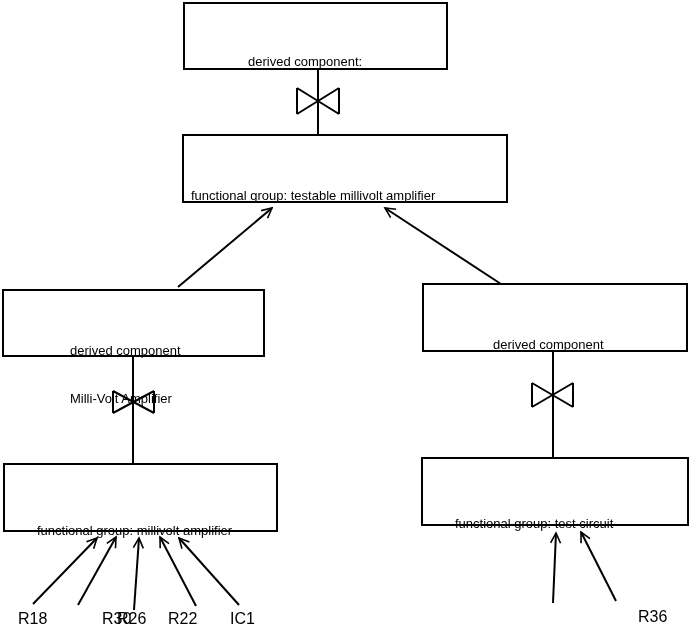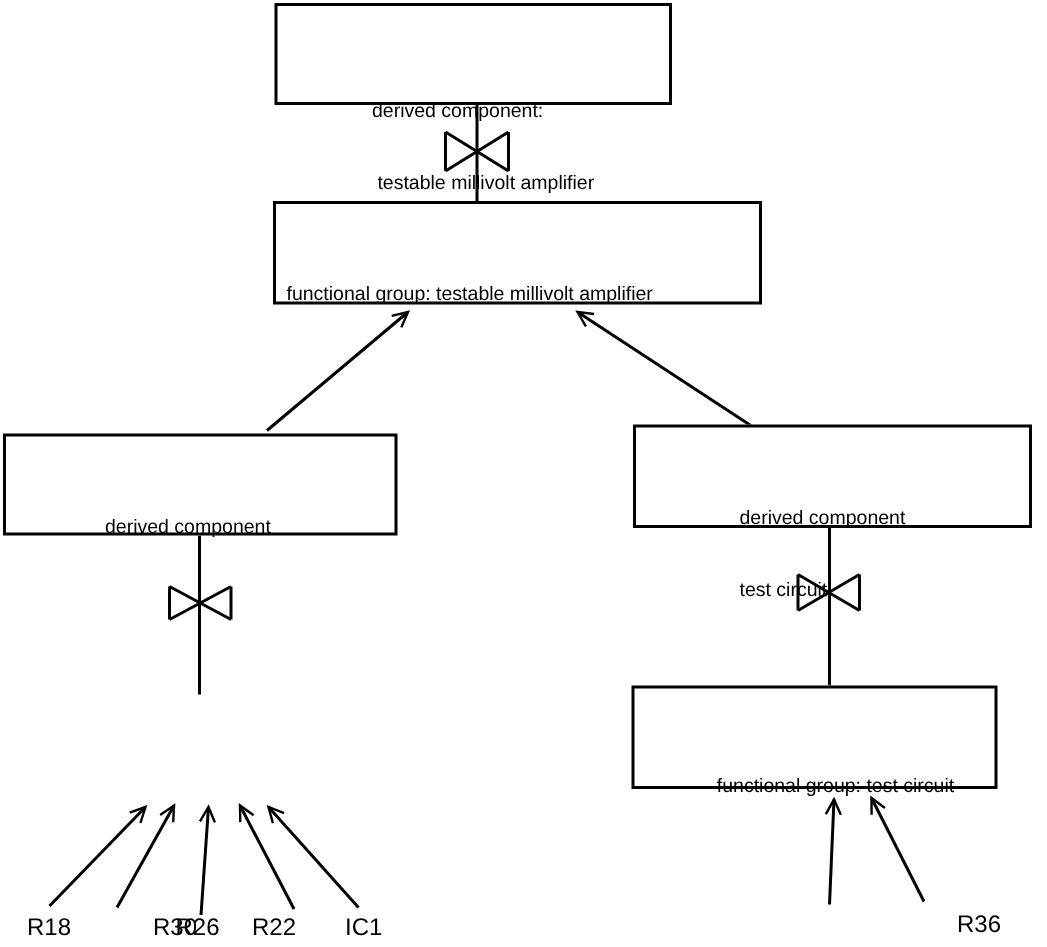--- a/index.html
+++ b/index.html
@@ -32,26 +32,26 @@
   }
   .node .line { display: block; }
   .comp-label {
     position: absolute;
     color: #000000;
     font-size: 16px;
     line-height: 15px;
     white-space: pre;
   }
   
-  #box-derived-testable { left: 183px; top: 2px;   width: 265px; height: 68px; padding: 30px 4px 0 63px; }
+  #box-derived-testable { left: 183px; top: 2px;   width: 265px; height: 68px; padding: 18px 4px 0 63px; }
   #box-fg-testable      { left: 182px; top: 134px; width: 326px; height: 69px; padding: 20px 4px 0 7px;  }
   #box-derived-mva      { left: 2px;   top: 289px; width: 263px; height: 68px; padding: 20px 4px 0 66px; }
   #box-derived-test     { left: 422px; top: 283px; width: 266px; height: 69px; padding: 20px 4px 0 69px; }
   #box-fg-mva           { left: 3px;   top: 463px; width: 275px; height: 69px; padding: 26px 4px 0 32px; }
-  #box-fg-test          { left: 421px; top: 457px; width: 244px; height: 69px; padding: 25px 4px 0 32px; text-align: center; }
+  #box-fg-test          { left: 421px; top: 457px; width: 268px; height: 69px; padding: 25px 4px 0 32px; }
   
   #lbl-r18 { left: 18px;  top: 611px; }
   #lbl-r30 { left: 63px;  top: 611px; margin-left: 39px; }
   #lbl-r26 { left: 117px; top: 611px; }
   #lbl-r22 { left: 168px; top: 611px; }
   #lbl-ic1 { left: 230px; top: 611px; }
   #lbl-tr1 { left: 544px; top: 636px; }
   #lbl-r36 { left: 638px; top: 609px; }
 </style>
 </head>
@@ -82,36 +82,38 @@
     <line x1="134" y1="610" x2="139" y2="538" stroke="#000000" stroke-width="2" marker-end="url(#ah)"></line>
     <line x1="196" y1="606" x2="160" y2="537" stroke="#000000" stroke-width="2" marker-end="url(#ah)"></line>
     <line x1="239" y1="605" x2="179" y2="538" stroke="#000000" stroke-width="2" marker-end="url(#ah)"></line>
 
     <line x1="553" y1="603" x2="556" y2="533" stroke="#000000" stroke-width="2" marker-end="url(#ah)"></line>
     <line x1="616" y1="601" x2="581" y2="532" stroke="#000000" stroke-width="2" marker-end="url(#ah)"></line>
   </svg>
 
   <div class="node" id="box-derived-testable">
     <span class="line">derived component:</span>
-    <span class="line"> testable millivolt amplifier</span>
   </div>
 
   <div class="node" id="box-fg-testable">
     <span class="line">functional group: testable millivolt amplifier</span>
   </div>
 
   <div class="node" id="box-derived-mva">
     <span class="line">derived component</span>
+    <span class="line">Milli-Volt Amplifier</span>
   </div>
 
   <div class="node" id="box-derived-test">
     <span class="line">derived component</span>
-    <span class="line">test circuit</span>
   </div>
 
+  <div class="node" id="box-fg-mva">
+    <span class="line">functional group: millivolt amplifier</span>
+  </div>
 
   <div class="node" id="box-fg-test">
     <span class="line">functional group: test circuit</span>
   </div>
 
   <div class="comp-label" id="lbl-r18">R18</div>
   <div class="comp-label" id="lbl-r30">R30</div>
   <div class="comp-label" id="lbl-r26">R26</div>
   <div class="comp-label" id="lbl-r22">R22</div>
   <div class="comp-label" id="lbl-ic1">IC1</div>

